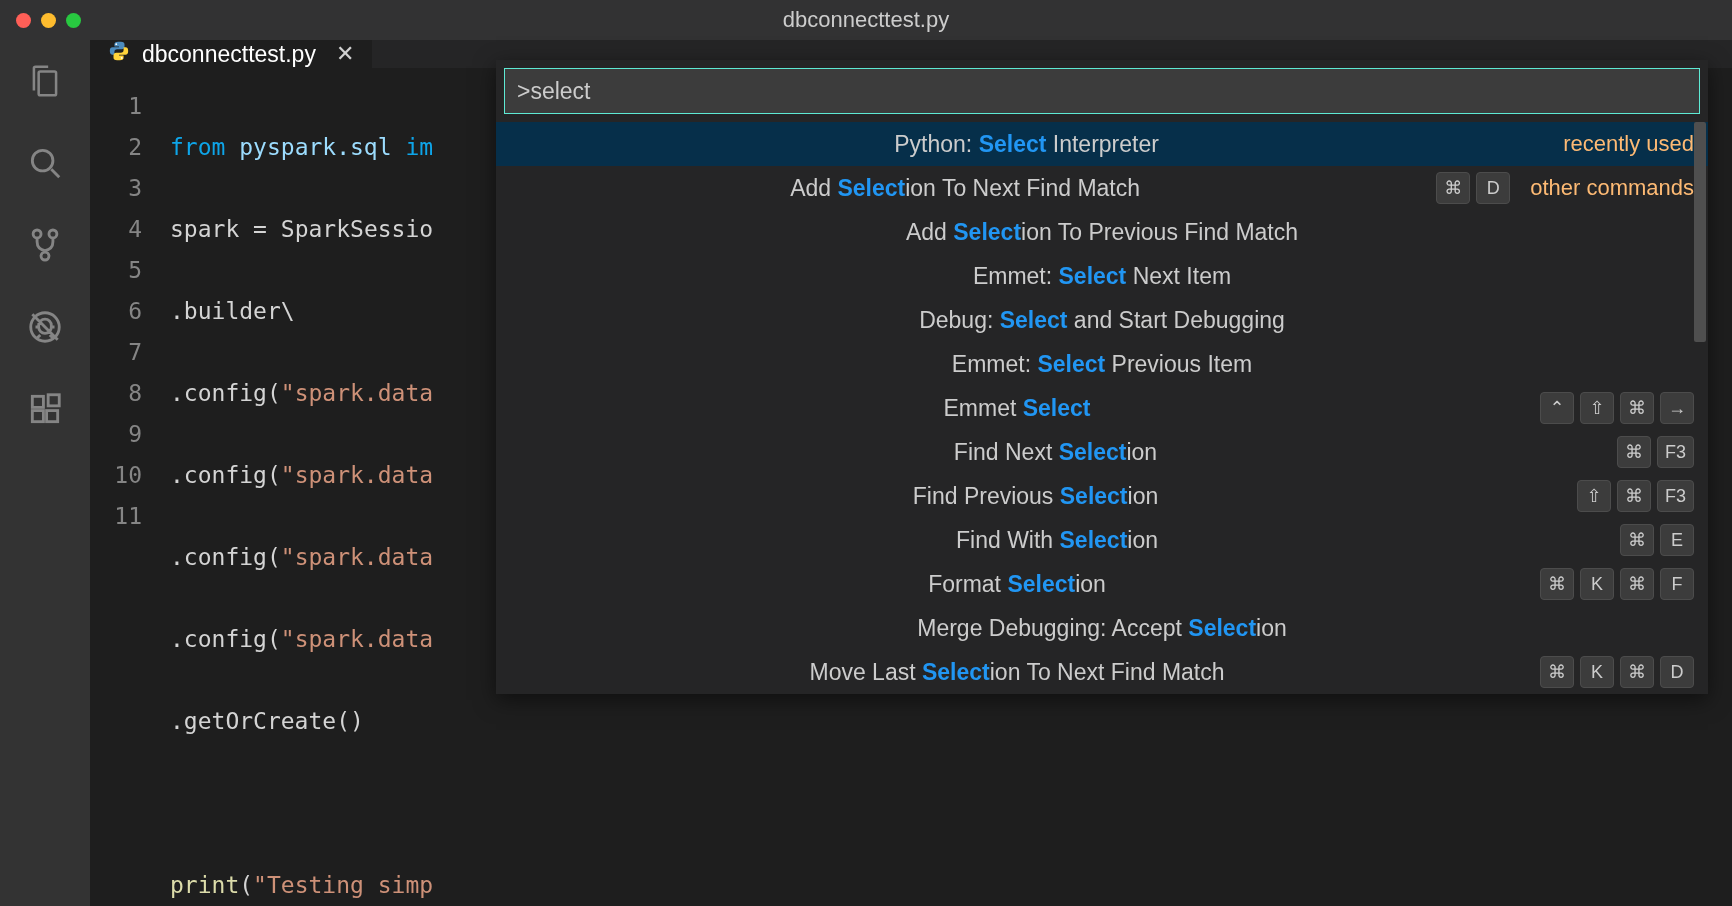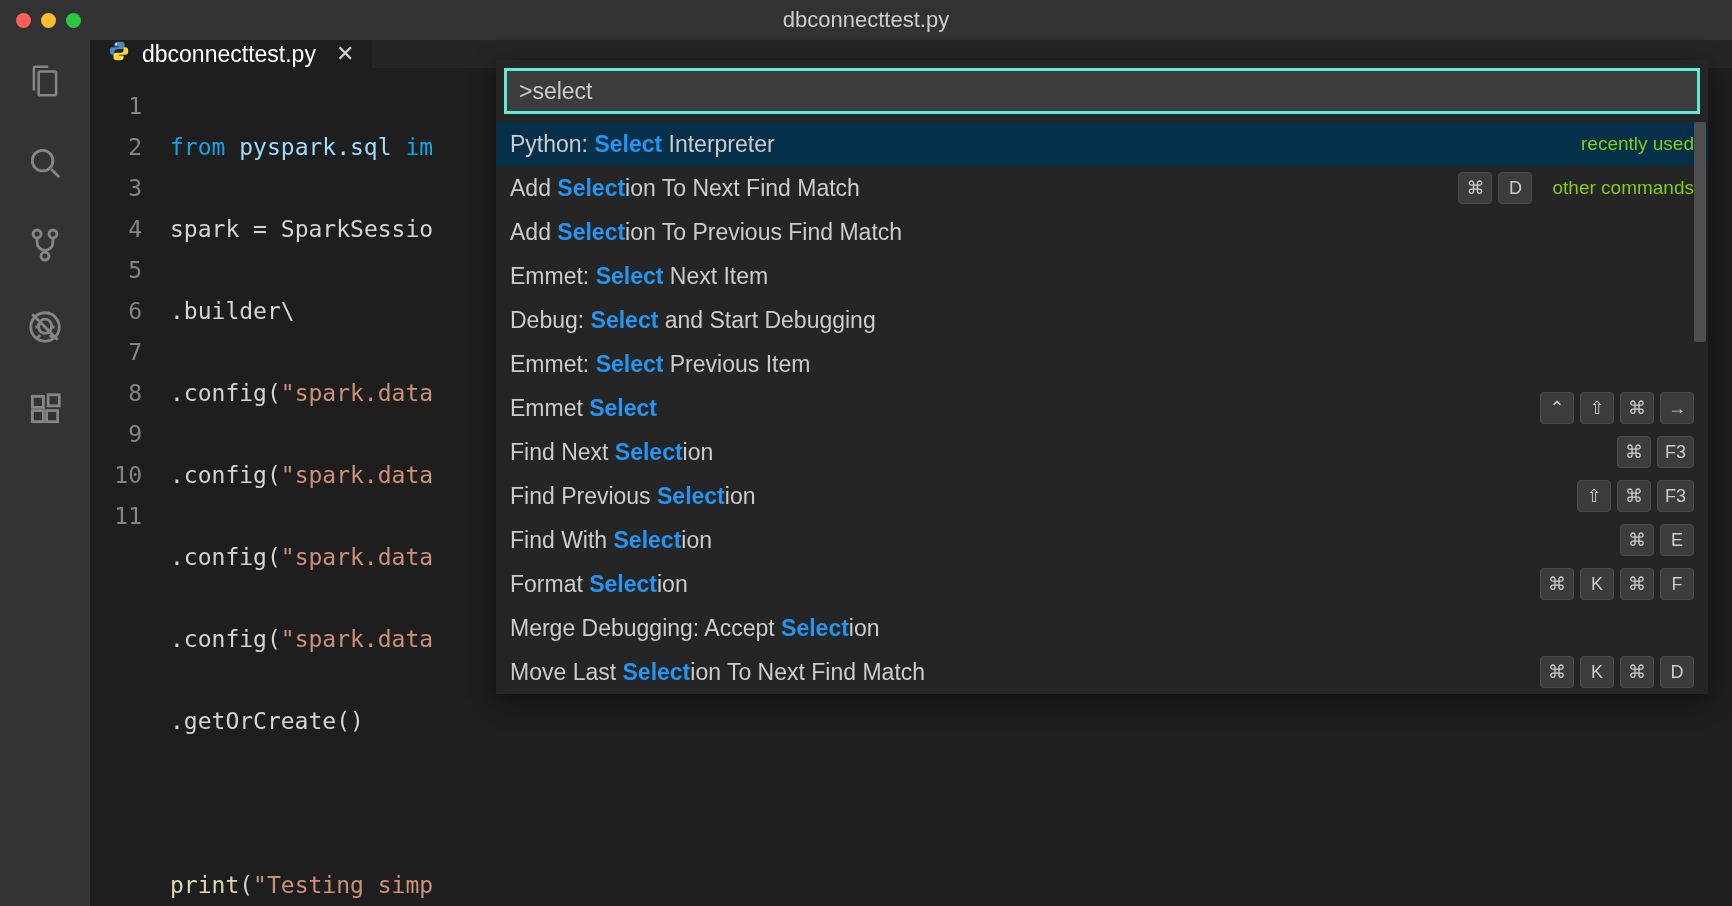--- a/index.html
+++ b/index.html
@@ -125,55 +125,56 @@
       box-shadow: 0 6px 20px rgba(0,0,0,0.5);
       z-index: 50;
     }
     .palette-input-wrap {
       padding: 8px;
     }
     .palette-input {
       width: 100%;
       height: 46px;
       background: #3c3c3c;
-      border: 3px solid #5eead4;
+      border: 1px solid #5eead4;
       color: #cccccc;
       font-size: 23px;
       padding: 0 12px;
       outline: none;
       font-family: inherit;
     }
     .palette-list {
       max-height: 720px;
       overflow-y: auto;
       position: relative;
     }
     .palette-row {
       display: flex;
       align-items: center;
       justify-content: space-between;
       padding: 3px 14px;
       font-size: 23px;
       color: #cccccc;
       cursor: pointer;
       min-height: 44px;
+      text-align: center;
     }
     .palette-row.selected {
       background: #062f4a;
     }
     .palette-row .label {
       flex: 1;
     }
     .palette-row .label .hl {
       color: #2196f3;
       font-weight: 600;
     }
     .palette-row .meta {
-      color: #84cc16;
-      font-size: 19px;
+      color: #fdba74;
+      font-size: 22px;
       margin-left: 20px;
     }
     .keybind {
       display: flex;
       gap: 6px;
       align-items: center;
       margin-left: 16px;
     }
     .keycap {
       background: #3c3c3c;

